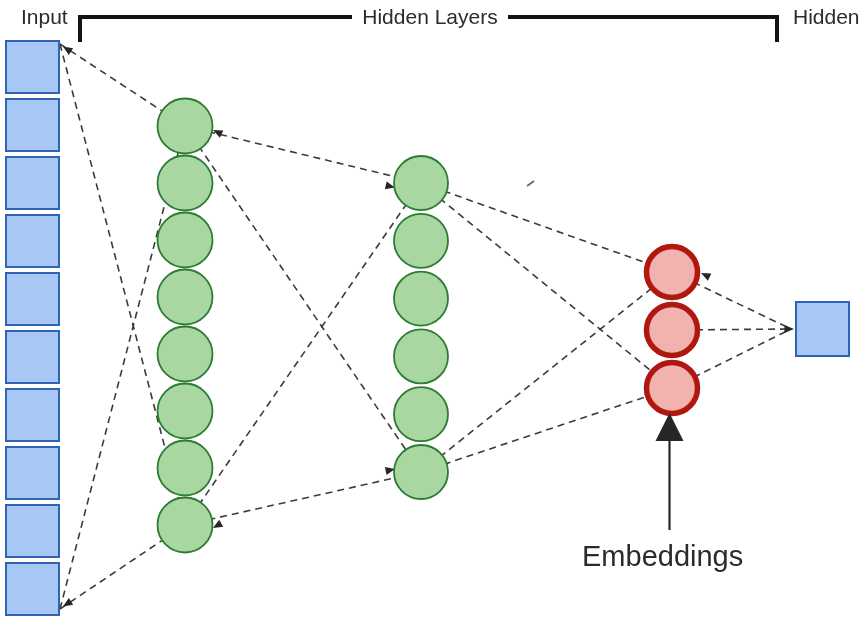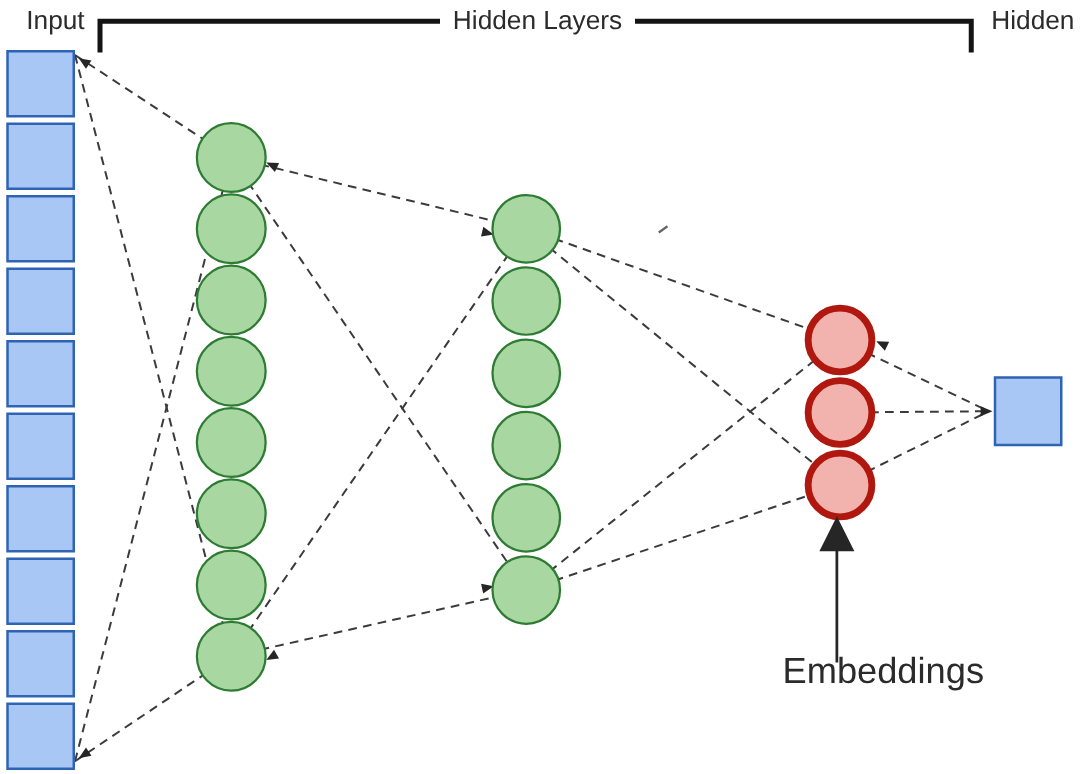--- a/index.html
+++ b/index.html
@@ -5,21 +5,21 @@
   html,body{margin:0;padding:0;background:#ffffff;}
   #stage{
     position:relative;width:865px;height:619px;background:#ffffff;overflow:hidden;
     font-family:"Liberation Sans",sans-serif;
   }
   .lbl{position:absolute;color:#2b2b2b;white-space:nowrap;user-select:none;}
   .lbl-top{font-size:21px;line-height:24px;top:5px;}
   #lbl-input{left:21px;}
   #lbl-hidden{left:430px;transform:translateX(-50%);text-align:center;}
   #lbl-output{left:793px;}
-  #lbl-embeddings{font-size:29px;line-height:32px;left:582px;top:521px;margin-left:44px;}
+  #lbl-embeddings{font-size:29px;line-height:32px;left:582px;top:540px;}
   svg{position:absolute;left:0;top:0;}
 </style>
 </head>
 <body>
 
 <div id="stage">
 
   <svg id="diagram-svg" width="865" height="619" viewBox="0 0 865 619">
 
     <g id="edges-layer">

